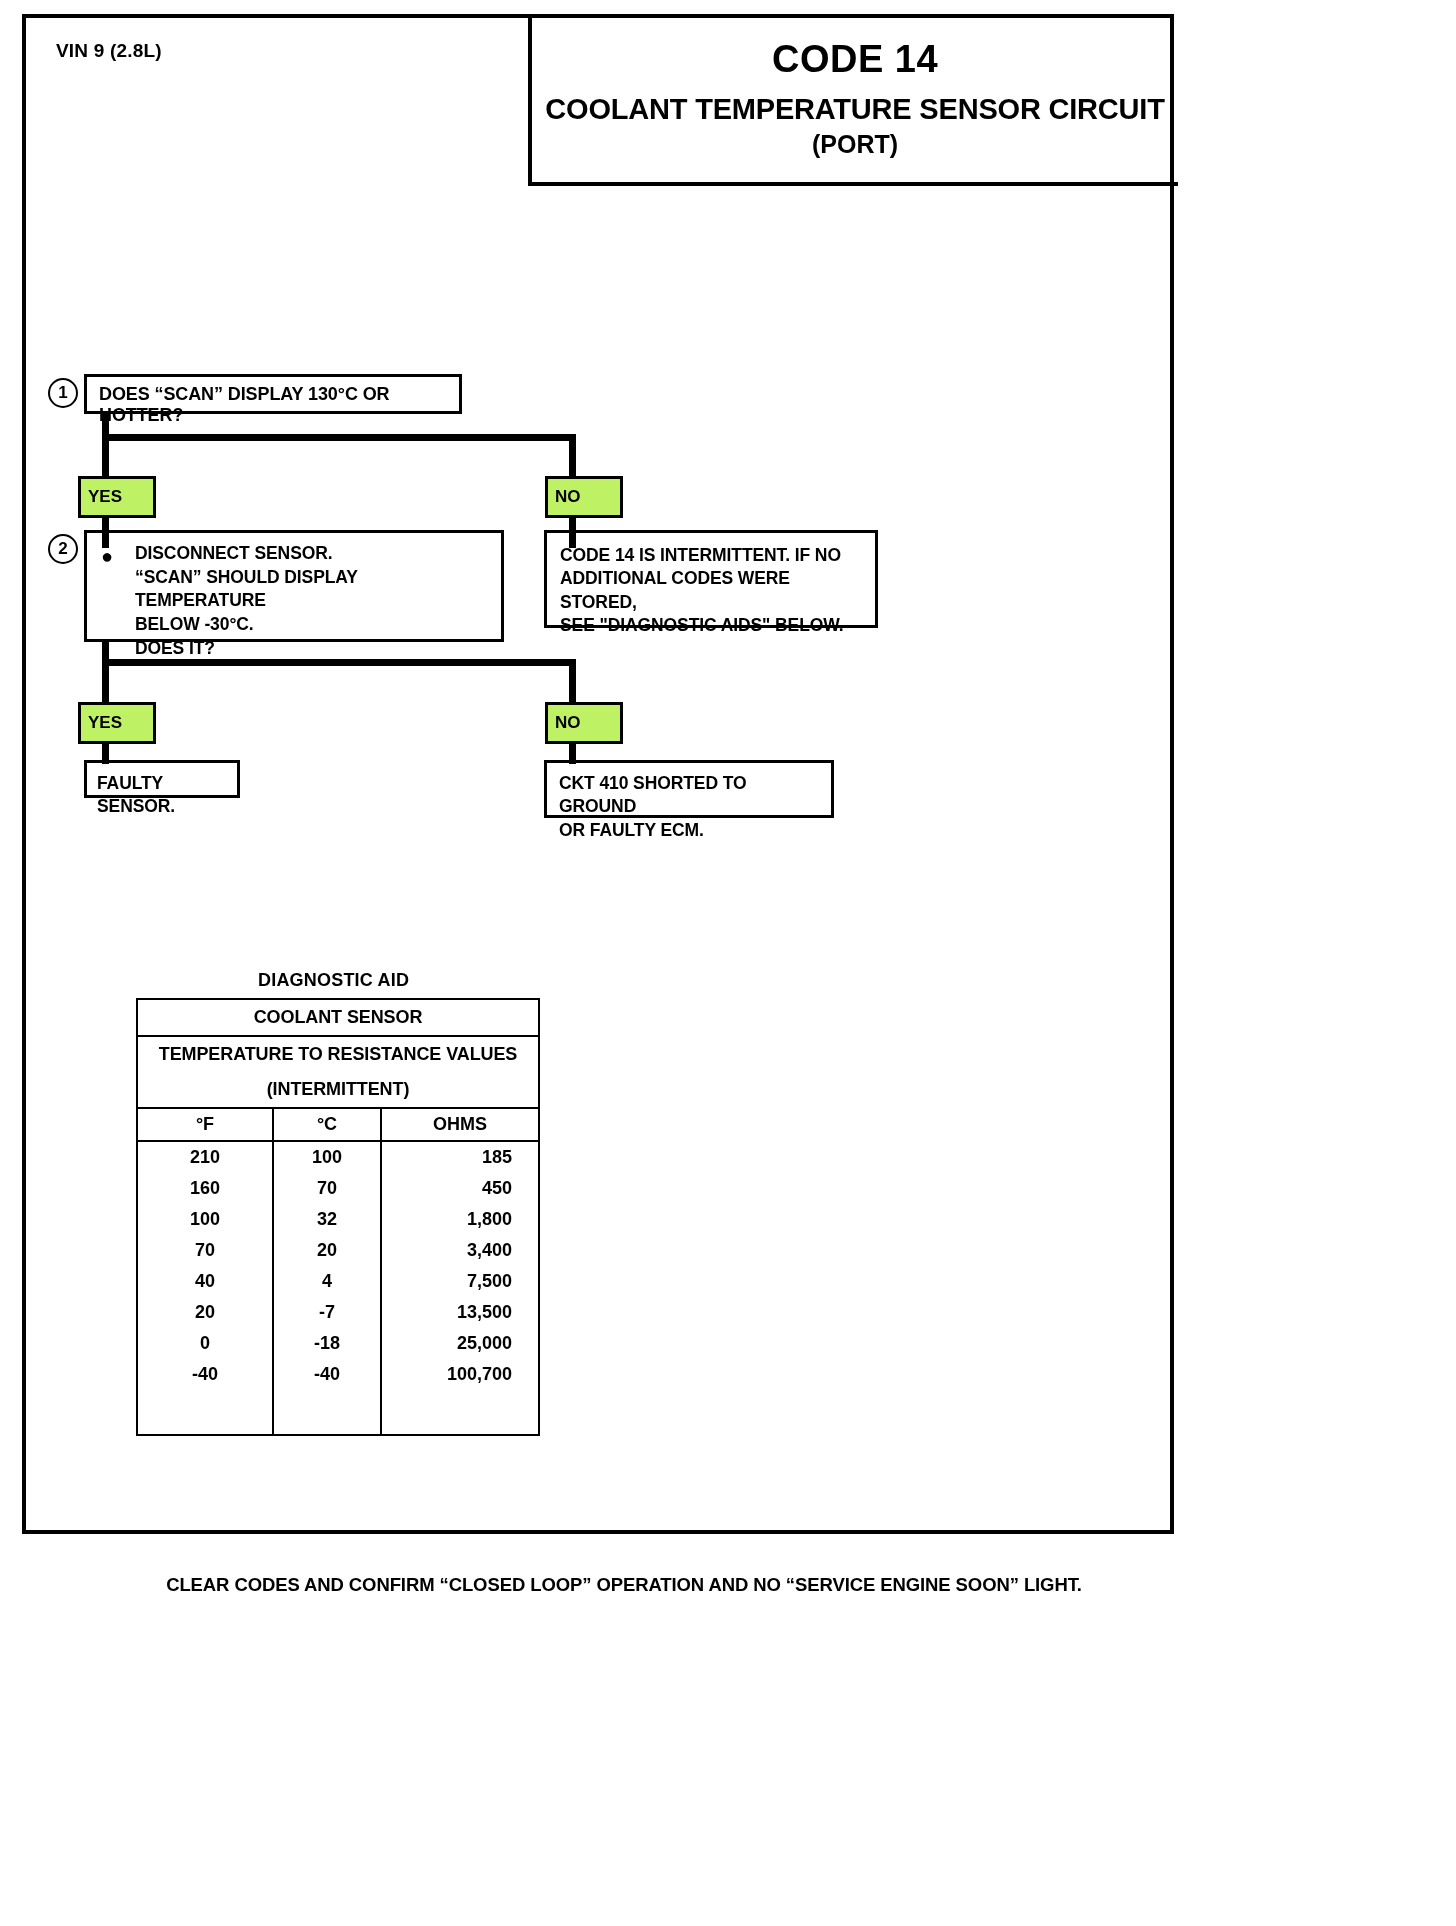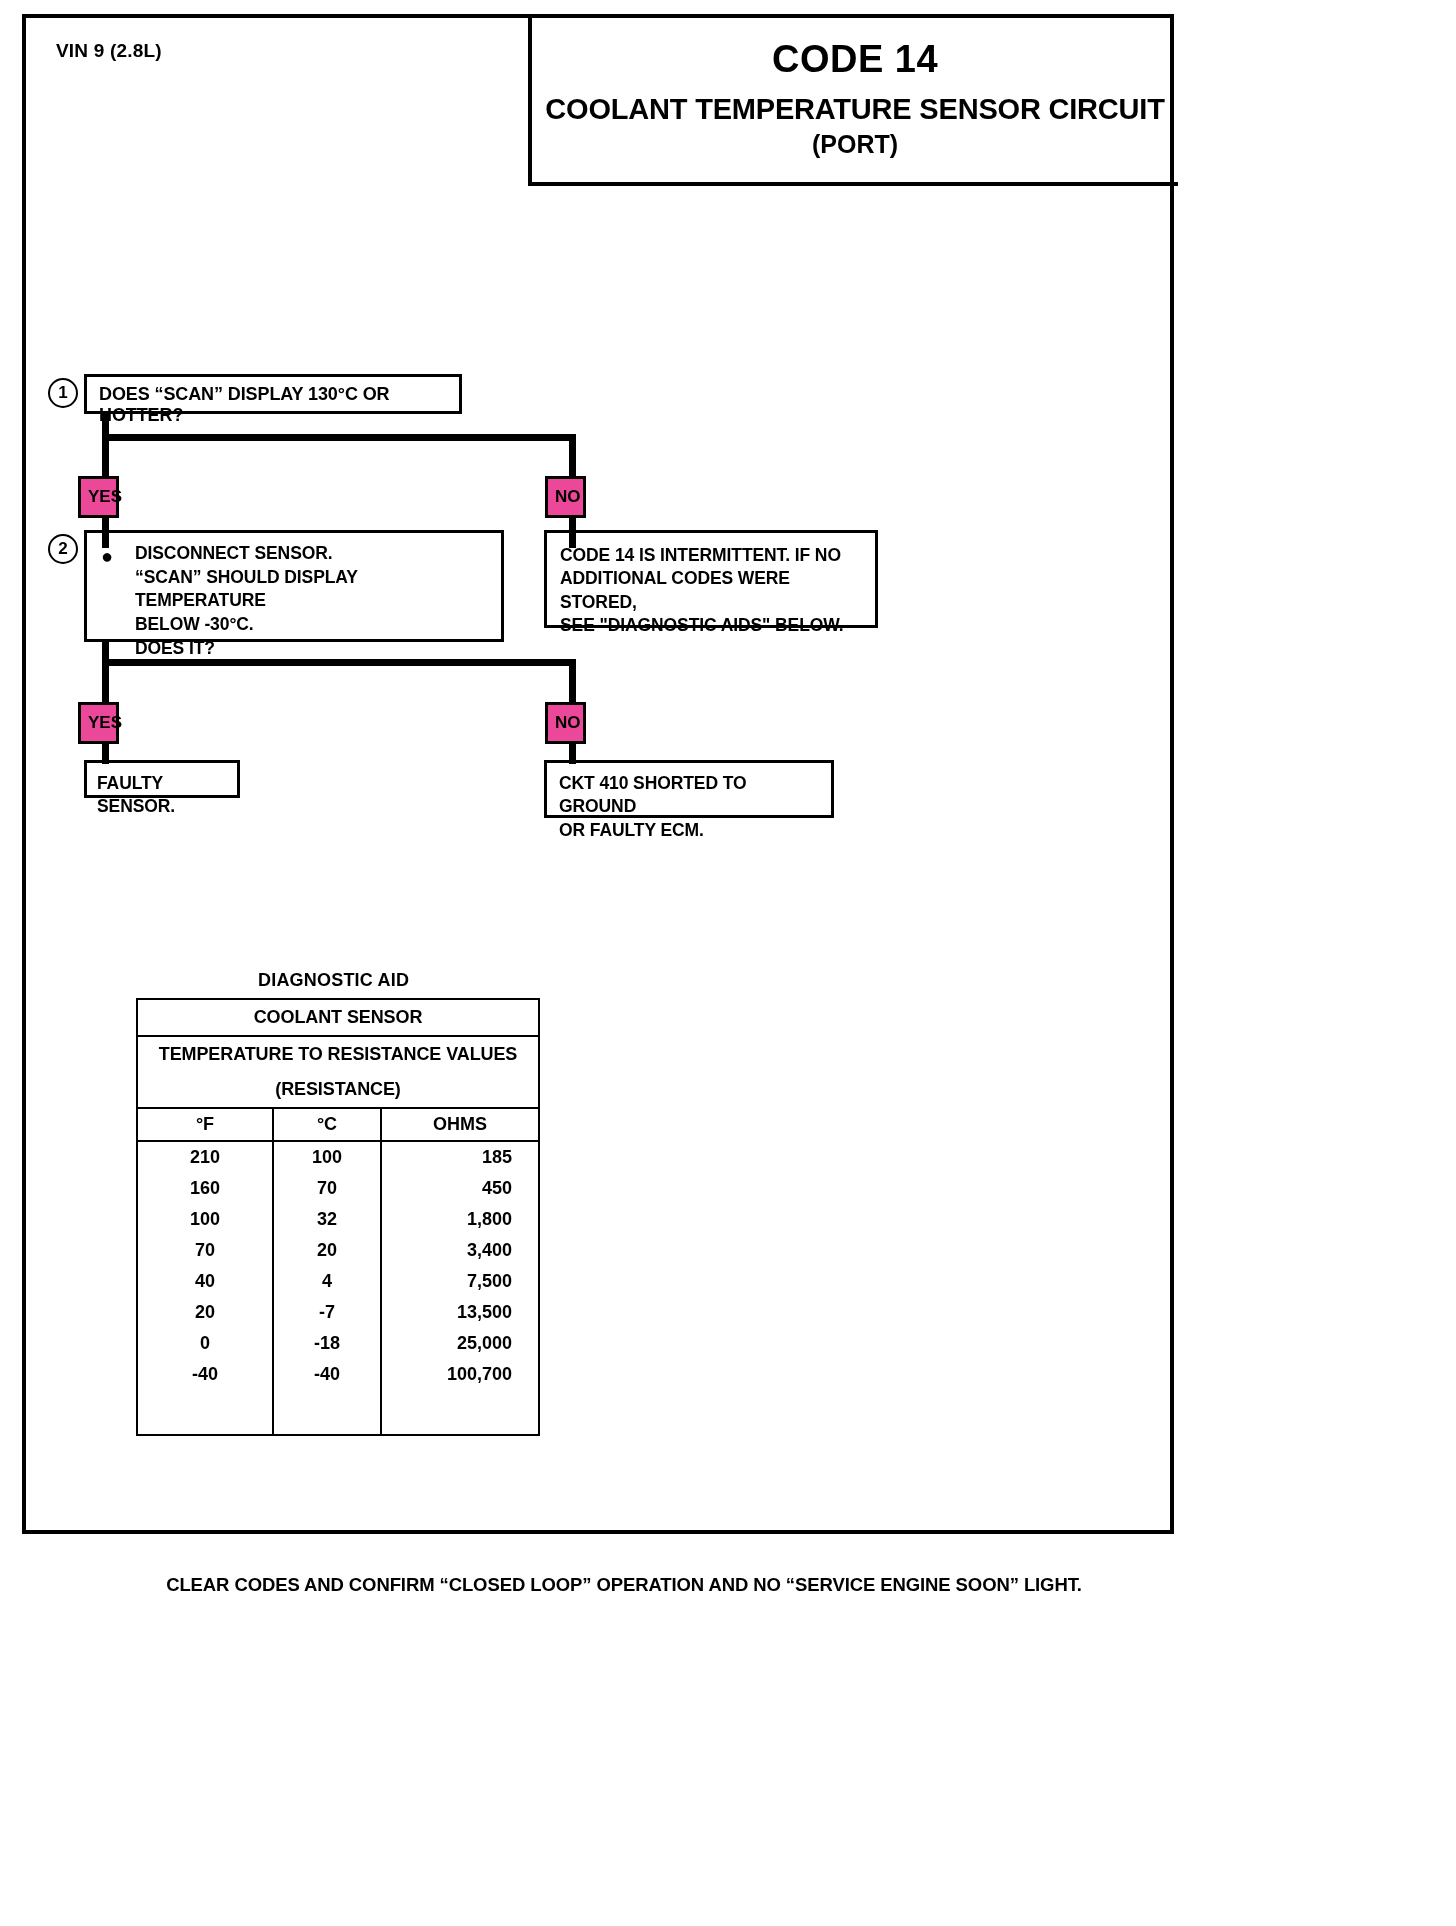--- a/index.html
+++ b/index.html
@@ -29,21 +29,21 @@
   .t-port{font-size:25px;font-weight:bold;margin-top:4px;}
 
   
   .fc{position:absolute;left:0;top:0;width:1152px;height:1520px;}
   .node{
     position:absolute;border:3px solid #000;background:#fff;
     box-sizing:border-box;font-weight:bold;
   }
   .q-box{font-size:18px;padding:7px 10px 6px 12px;letter-spacing:-.1px;}
   .yn{
-    width:41px;height:42px;border:3px solid #000;background:#ec4899;
+    width:78px;height:42px;border:3px solid #000;background:#bef264;
     position:absolute;box-sizing:border-box;
     font-size:17px;font-weight:bold;
     display:flex;align-items:center;padding-left:7px;z-index:3;
   }
   .step-num{
     position:absolute;width:30px;height:30px;border:2.5px solid #000;
     border-radius:50%;box-sizing:border-box;
     display:flex;align-items:center;justify-content:center;
     font-size:17px;font-weight:bold;background:#fff;z-index:3;
   }
@@ -146,21 +146,21 @@
 
   <table class="da">
     <tbody>
         <tr>
       <td class="hdr-merge" colspan="3">COOLANT SENSOR</td>
     </tr>
     <tr>
       <td class="hdr-merge" colspan="3" style="border-bottom:none;">TEMPERATURE TO RESISTANCE VALUES</td>
     </tr>
     <tr>
-      <td class="hdr-merge noborder-top" colspan="3">(RESISTANCE)</td>
+      <td class="hdr-merge noborder-top" colspan="3">(INTERMITTENT)</td>
     </tr>
     <tr>
       <th class="col-f">°F</th>
       <th class="col-c">°C</th>
       <th class="col-o" style="text-align:center;padding-right:6px;">OHMS</th>
     </tr>
     </tbody>
       <tbody id="da-body">
         <tr>
           <td class="col-f numf" style="border-top: none; border-bottom: none;">210</td>

